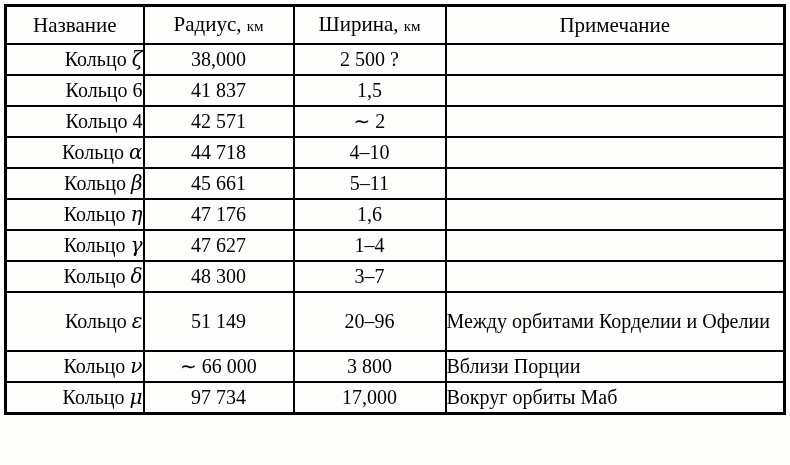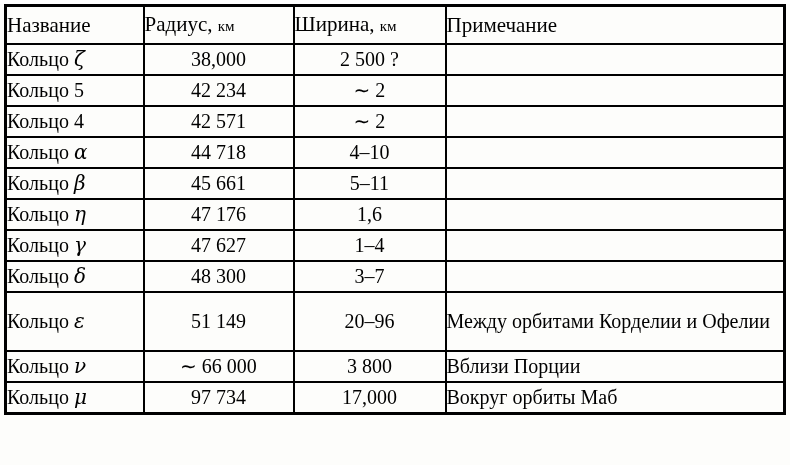--- a/index.html
+++ b/index.html
@@ -37,36 +37,36 @@
     border: 3px solid #000000;
   }
   col.c-name { width: 138px; }
   col.c-radius { width: 150px; }
   col.c-width { width: 152px; }
   col.c-note { width: 339px; }
 
   thead th {
     font-size: 21px;
     font-weight: normal;
-    text-align: left;
+    text-align: center;
     height: 34px;
     line-height: 34px;
     white-space: nowrap;
   }
   thead th .unit {
     font-size: 15px;
   }
   tbody td {
     font-size: 20px;
     height: 29px;
     line-height: 29px;
     white-space: nowrap;
   }
   td.name {
-    text-align: left;
+    text-align: right;
     padding-left: 14px;
   }
   td.num {
     text-align: center;
     border-radius: 7px;
   }
   td.note {
     text-align: left;
     padding-left: 10px;
     font-size: 20px;
@@ -116,30 +116,30 @@
       <tr>
         <td class="name">
           <span>Кольцо</span>
           <span class="gk">ζ</span>
         </td>
         <td class="num">38,000</td>
         <td class="num">2 500 ?</td>
         <td class="note"></td>
       </tr>
 
-
-      <tr>
-        <td class="name">
-          <span>Кольцо</span>
-          <span>5</span>
-        </td>
-        <td class="num">42 234</td>
-        <td class="num">∼ 2</td>
-        <td class="note"></td>
-      </tr>
+      <tr>
+        <td class="name">
+          <span>Кольцо</span>
+          <span>6</span>
+        </td>
+        <td class="num">41 837</td>
+        <td class="num">1,5</td>
+        <td class="note"></td>
+      </tr>
+
 
       <tr>
         <td class="name">
           <span>Кольцо</span>
           <span>4</span>
         </td>
         <td class="num">42 571</td>
         <td class="num">∼ 2</td>
         <td class="note"></td>
       </tr>

